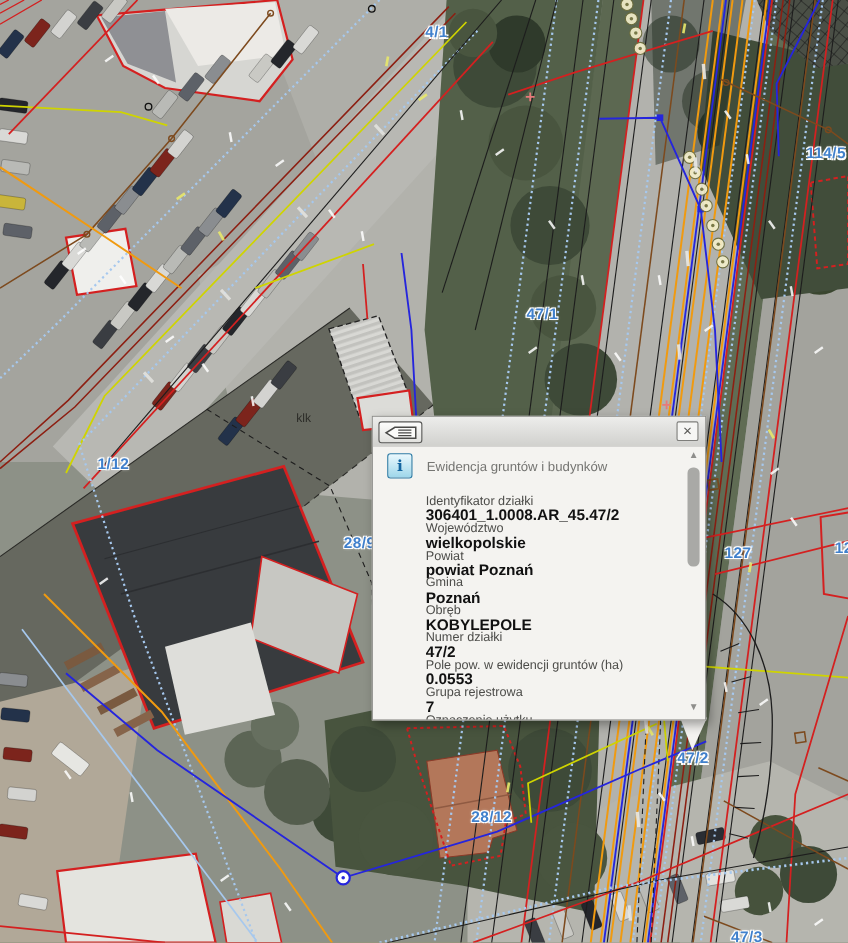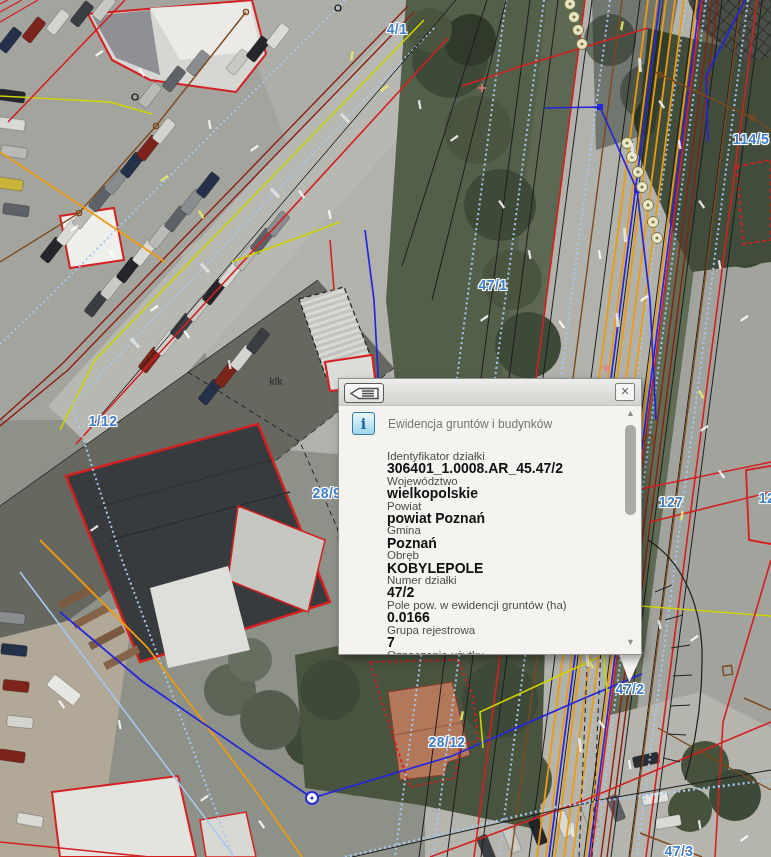--- a/index.html
+++ b/index.html
@@ -454,21 +454,21 @@
           <div class="f-value">wielkopolskie</div>
           <div class="f-label">Powiat</div>
           <div class="f-value">powiat Poznań</div>
           <div class="f-label">Gmina</div>
           <div class="f-value">Poznań</div>
           <div class="f-label">Obręb</div>
           <div class="f-value">KOBYLEPOLE</div>
           <div class="f-label">Numer działki</div>
           <div class="f-value">47/2</div>
           <div class="f-label">Pole pow. w ewidencji gruntów (ha)</div>
-          <div class="f-value">0.0166</div>
+          <div class="f-value">0.0553</div>
           <div class="f-label">Grupa rejestrowa</div>
           <div class="f-value">7</div>
           <div class="f-label">Oznaczenie użytku</div>
         </div>
       <div class="sb">
         <div class="sb-up">▲</div>
         <div class="sb-thumb"></div>
         <div class="sb-down">▼</div>
       </div>
     </div>

